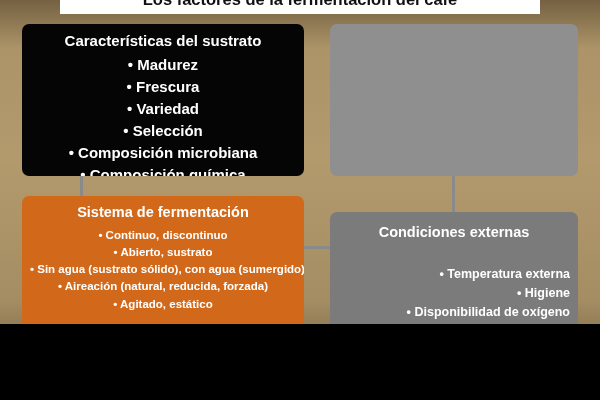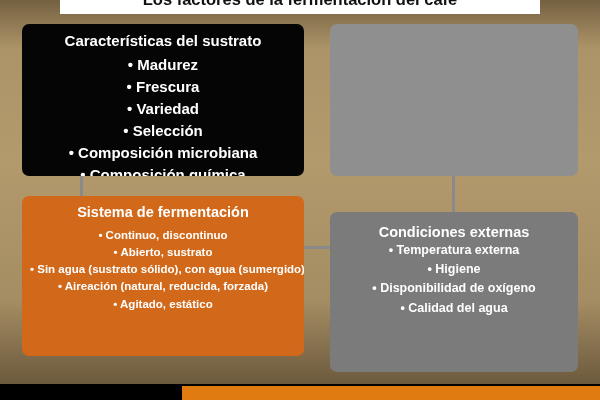--- a/index.html
+++ b/index.html
@@ -3,21 +3,21 @@
 <meta charset="utf-8">
 <style>
   html, body {
     margin: 0;
     padding: 0;
     background: #000;
   }
   #page {
     position: relative;
     width: 600px;
-    height: 400px;
+    height: 324px;
     overflow: hidden;
     font-family: "Liberation Sans", sans-serif;
     background: #000;
   }
 
   
   #bg {
     position: absolute;
     left: 0; top: 0;
     width: 600px; height: 400px;
@@ -142,22 +142,22 @@
     background: #d2691a;
   }
   #box-sistema h3 { font-size: 14.5px; margin-bottom: 6px; }
   #box-sistema li { font-size: 11.5px; line-height: 1.5; }
 
   #box-condiciones {
     left: 330px; top: 212px;
     width: 248px; height: 160px;
     background: #7b7b7b;
   }
-  #box-condiciones h3 { font-size: 14.5px; margin-top: 6px; margin-bottom: 0; }
-  #box-condiciones li { font-size: 12.5px; line-height: 1.55; }
+  #box-condiciones h3 { font-size: 14.5px; margin-top: 6px; margin-bottom: 24px; }
+  #box-condiciones li { font-size: 12.5px; line-height: 1.55; text-align: right; }
 
   
   #bottom-black {
     position: absolute;
     left: 0; top: 384px;
     width: 600px; height: 16px;
     background: #000000;
   }
   #bottom-orange {
     position: absolute;

